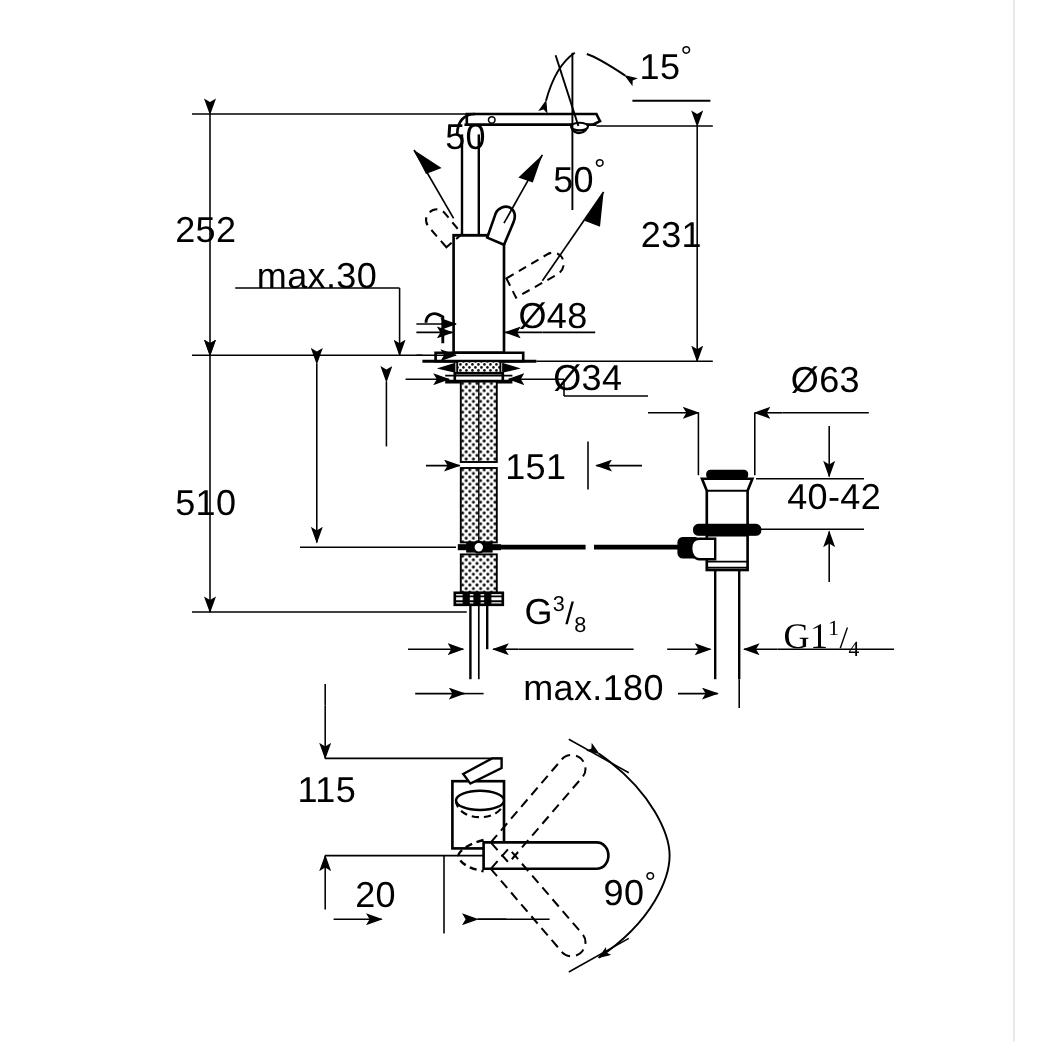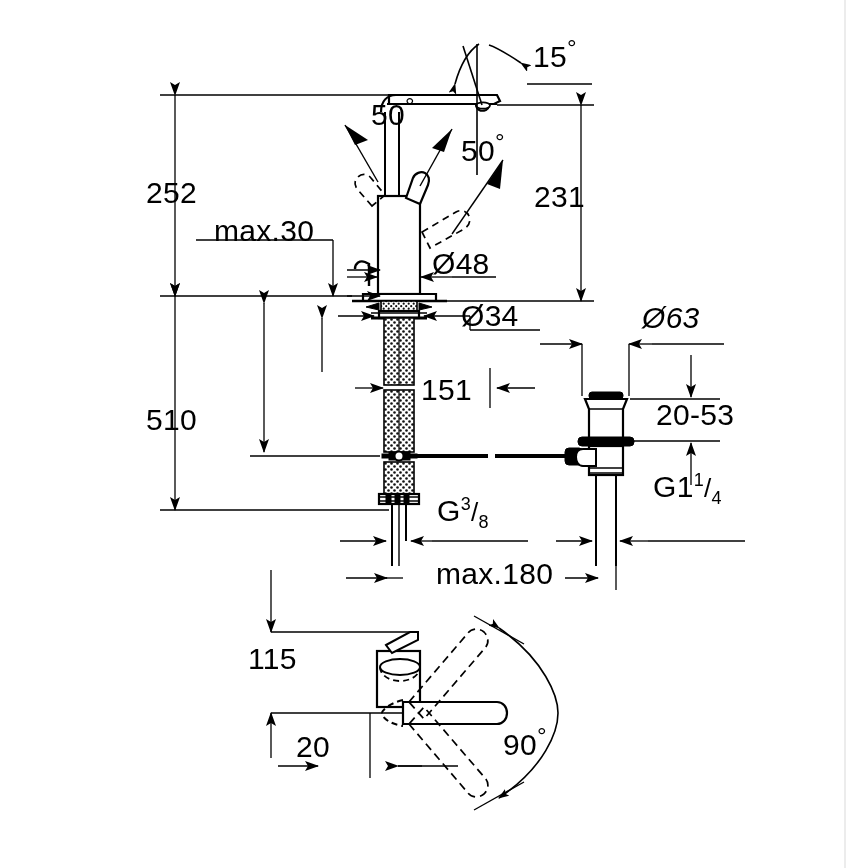--- a/index.html
+++ b/index.html
@@ -348,34 +348,34 @@
   <div class="lbl big" style="left:146px;top:178px;">252</div>
 
   <div class="lbl big" style="left:534px;top:182px;">231</div>
 
   <div class="lbl big" style="left:214px;top:216px;">max.30</div>
 
   <div class="lbl big" style="left:432px;top:249px;">Ø48</div>
 
   <div class="lbl big" style="left:461px;top:301px;">Ø34</div>
 
-  <div class="lbl big" style="left:642px;top:303px;font-style:italic;">Ø63</div>
+  <div class="lbl big" style="left:659px;top:303px;">Ø63</div>
 
 
   <div class="lbl big" style="left:421px;top:375px;">151</div>
 
-  <div class="lbl big" style="left:656px;top:400px;">20-53</div>
+  <div class="lbl big" style="left:656px;top:400px;">40-42</div>
 
   <div class="lbl big" style="left:146px;top:405px;">510</div>
 
   <div class="lbl" style="left:437px;top:496px;">
     <span class="frac"><span>G</span><sup>3</sup><span class="sl">/</span><sub>8</sub></span>
   </div>
 
-  <div class="lbl" style="left:653px;top:472px;">
+  <div class="lbl" style="left:653px;top:516px;font-family:Liberation Serif, serif;">
     <span class="frac"><span>G1</span><sup>1</sup><span class="sl">/</span><sub>4</sub></span>
   </div>
 
   <div class="lbl big" style="left:436px;top:559px;">max.180</div>
 
   <div class="lbl big" style="left:248px;top:644px;">115</div>
 
   <div class="lbl big" style="left:503px;top:691px;margin-top:39px;">
     <span>90</span><span class="deg">°</span>
   </div>

